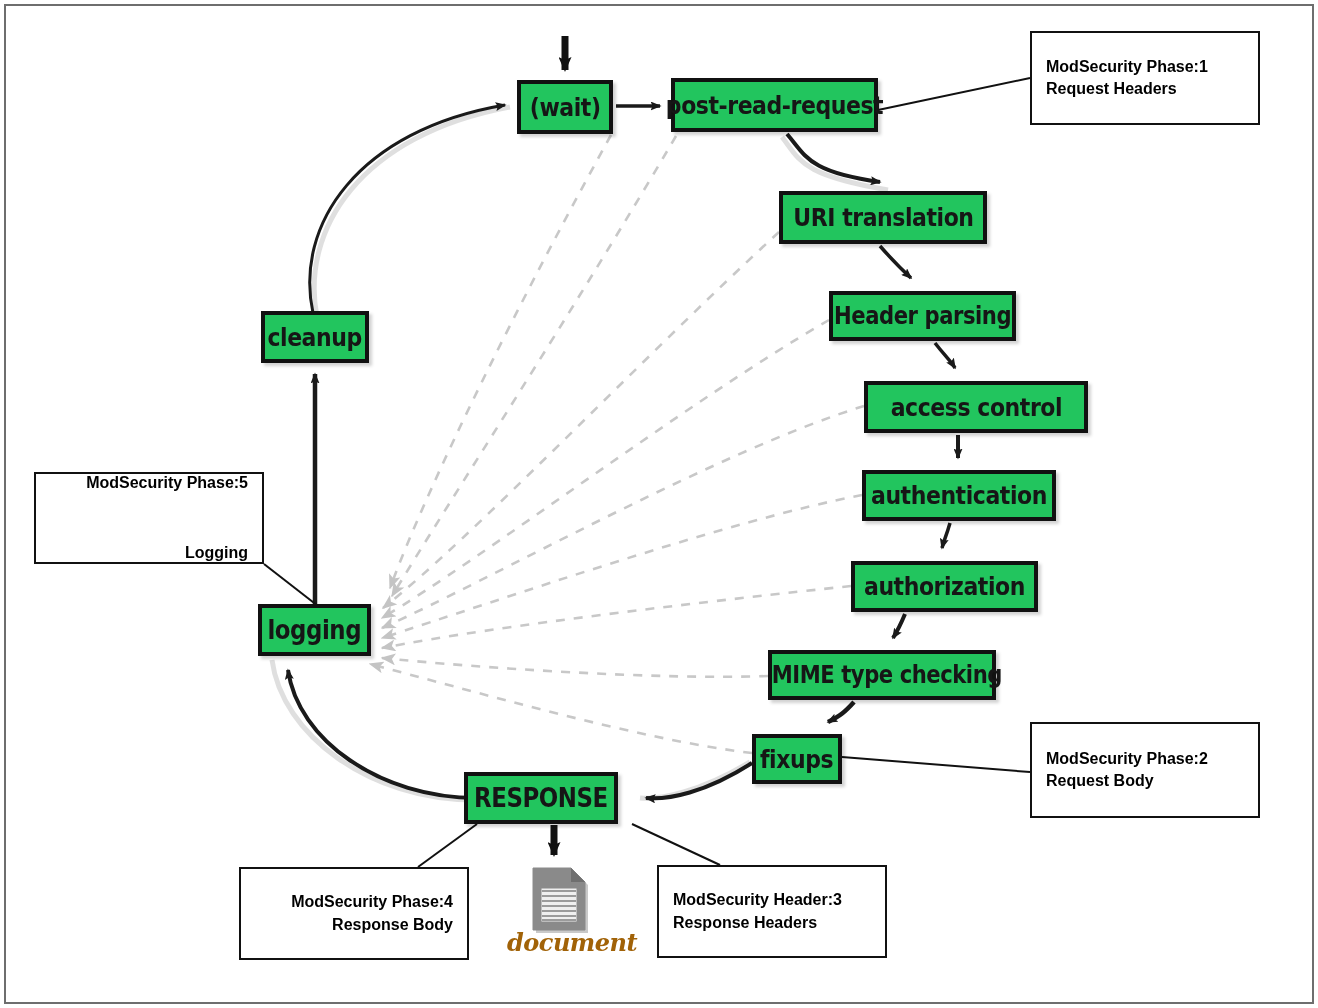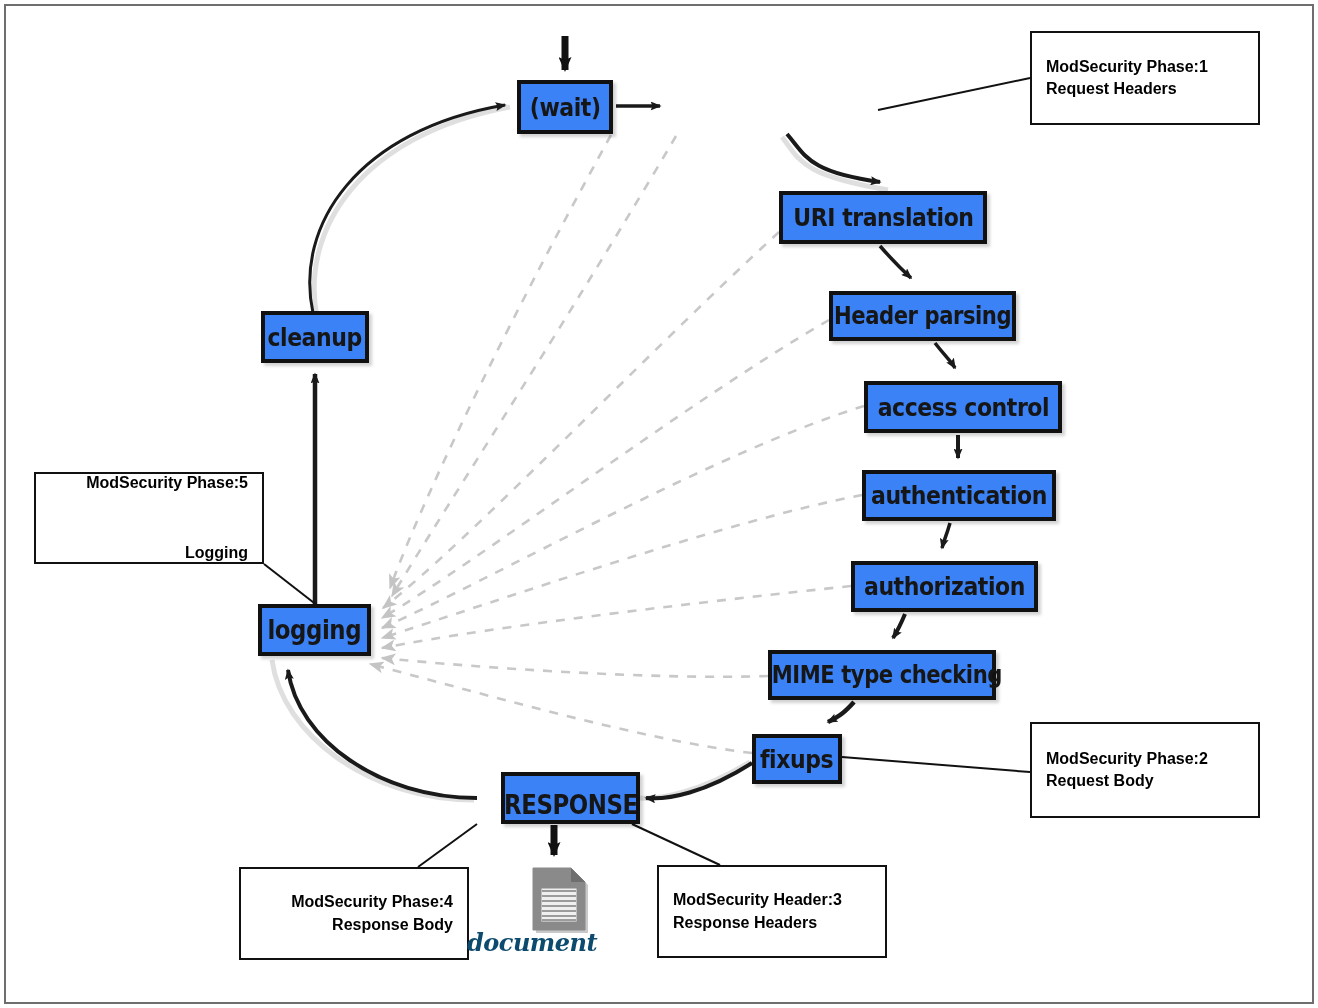--- a/index.html
+++ b/index.html
@@ -13,21 +13,21 @@
   }
   #frame{
     position:absolute;left:4px;top:4px;right:4px;bottom:4px;
     border:2px solid #6e6e6e;box-sizing:border-box;pointer-events:none;
   }
   svg#diagram{position:absolute;left:0;top:0;width:1318px;height:1008px;}
 
   
   .node-box{
     position:absolute;box-sizing:border-box;
-    background:#3b82f6;
+    background:#22c55e;
     border:4px solid #111111;
     display:flex;align-items:center;justify-content:center;
     box-shadow:3px 3px 3px rgba(0,0,0,0.18);
   }
   .node-label{
     font-family:"DejaVu Sans", sans-serif;
     color:#161616;
     white-space:nowrap;
     letter-spacing:-0.5px;
     transform:scaleX(0.88);
@@ -47,23 +47,23 @@
     font-family:"Liberation Sans", sans-serif;
     font-weight:bold;font-size:16px;color:#000;line-height:1.38;
     white-space:nowrap;
   }
   .anno-right .anno-line{text-align:right;}
   .anno-left .anno-line{text-align:left;}
 
   
   #doc-icon{position:absolute;left:527px;top:862px;width:64px;height:74px;}
   #doc-caption{
-    position:absolute;left:467px;top:928px;width:130px;text-align:center;
+    position:absolute;left:507px;top:928px;width:130px;text-align:center;
     font-family:"DejaVu Serif", serif;font-weight:bold;font-style:italic;
-    font-size:24px;color:#0c4a6e;letter-spacing:-0.5px;
+    font-size:24px;color:#a16207;letter-spacing:-0.5px;
   }
 </style>
 </head>
 <body>
 
 <div id="canvas">
 
   <svg id="diagram" viewBox="0 0 1318 1008" xmlns="http://www.w3.org/2000/svg">
     <defs>
       <marker id="ah-dark" markerWidth="11" markerHeight="9" refX="9.4" refY="4.5" orient="auto" markerUnits="userSpaceOnUse">
@@ -132,50 +132,53 @@
       <line x1="842" y1="757" x2="1030" y2="772"></line>
       <line x1="477" y1="824" x2="418" y2="867"></line>
       <line x1="632" y1="824" x2="720" y2="865"></line>
     </g>
   </svg>
 
   <div class="node-box nb-bold" style="left:517px;top:80px;width:96px;height:54px;">
     <span class="node-label" style="font-size:25px;">(wait)</span>
   </div>
 
+  <div class="node-box nb-bold" style="left:671px;top:78px;width:207px;height:54px;">
+    <span class="node-label" style="font-size:25px;">post-read-request</span>
+  </div>
 
   <div class="node-box nb-bold" style="left:779px;top:191px;width:208px;height:53px;">
     <span class="node-label" style="font-size:25px;">URI translation</span>
   </div>
 
   <div class="node-box nb-reg" style="left:829px;top:291px;width:187px;height:50px;">
     <span class="node-label" style="font-size:24px;">Header parsing</span>
   </div>
 
-  <div class="node-box nb-bold" style="left:864px;top:381px;width:198px;height:52px;">
+  <div class="node-box nb-bold" style="left:864px;top:381px;width:224px;height:52px;">
     <span class="node-label" style="font-size:25px;">access control</span>
   </div>
 
   <div class="node-box nb-bold" style="left:862px;top:470px;width:194px;height:51px;">
     <span class="node-label" style="font-size:25px;">authentication</span>
   </div>
 
   <div class="node-box nb-bold" style="left:851px;top:561px;width:187px;height:51px;">
     <span class="node-label" style="font-size:25px;">authorization</span>
   </div>
 
   <div class="node-box nb-reg" style="left:768px;top:650px;width:228px;height:50px;padding-left:9px;">
     <span class="node-label" style="font-size:24px;">MIME type checking</span>
   </div>
 
   <div class="node-box nb-reg" style="left:752px;top:734px;width:90px;height:50px;">
     <span class="node-label" style="font-size:25px;">fixups</span>
   </div>
 
-  <div class="node-box nb-bold" style="left:501px;top:772px;width:139px;height:52px;align-items:flex-end;">
+  <div class="node-box nb-bold" style="left:464px;top:772px;width:154px;height:52px;">
     <span class="node-label" style="font-size:26px;">RESPONSE</span>
   </div>
 
   <div class="node-box nb-bold" style="left:258px;top:604px;width:113px;height:52px;">
     <span class="node-label" style="font-size:26px;">logging</span>
   </div>
 
   <div class="node-box nb-reg" style="left:261px;top:311px;width:108px;height:52px;">
     <span class="node-label" style="font-size:25px;">cleanup</span>
   </div>

